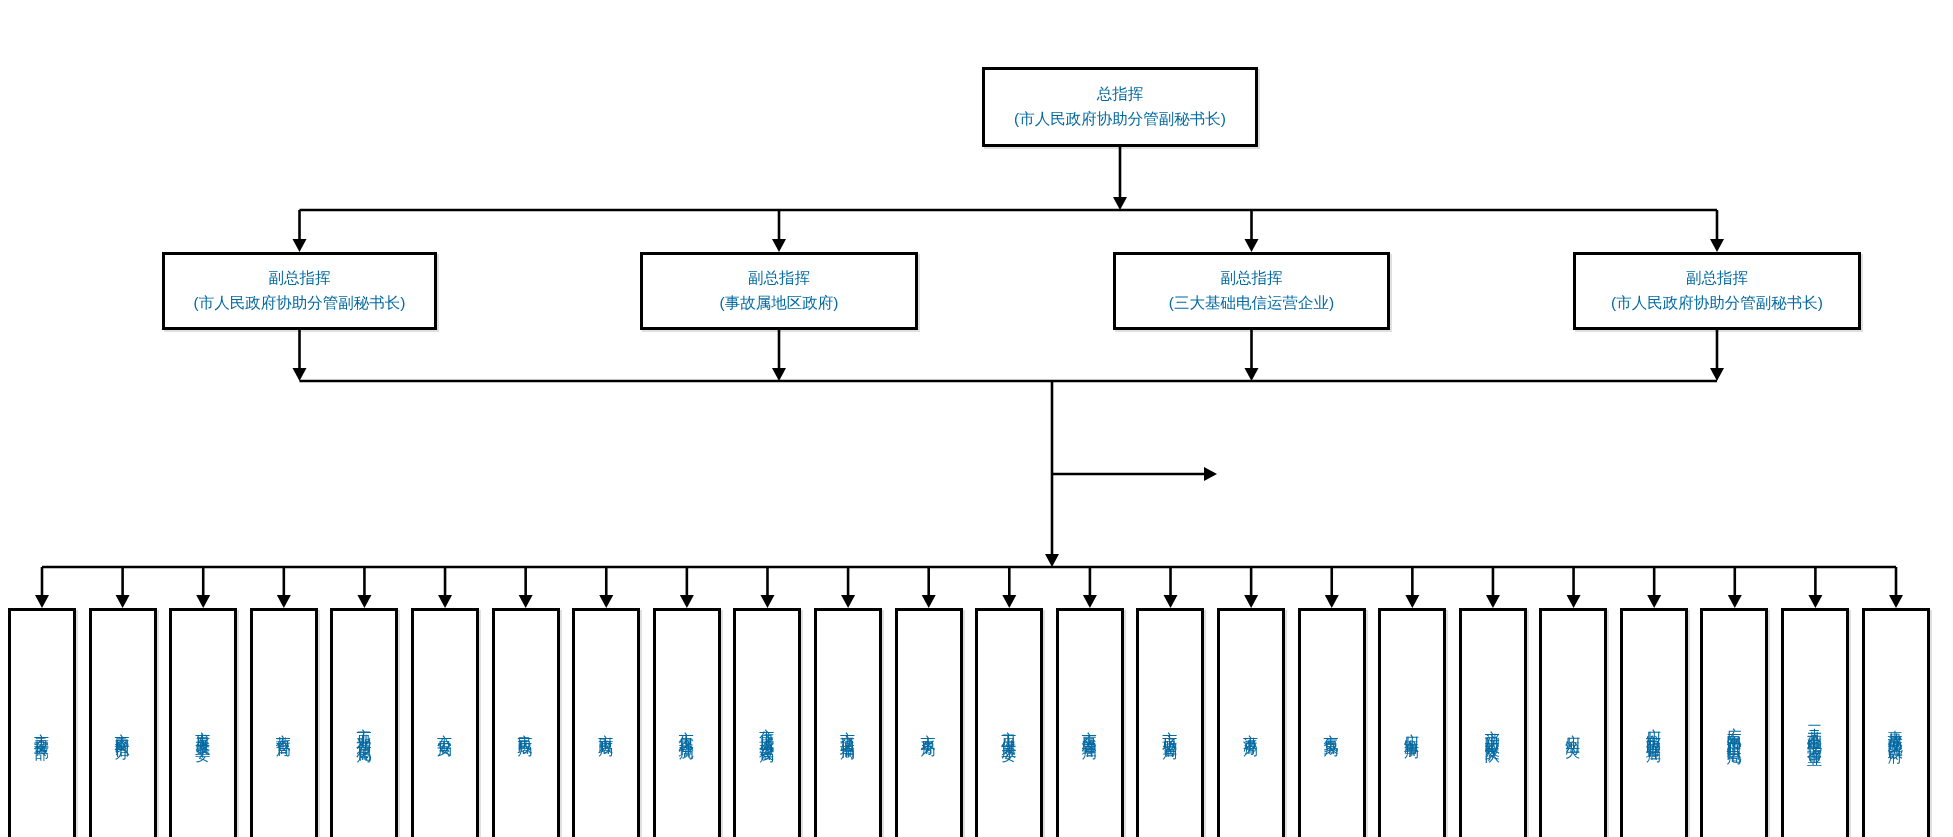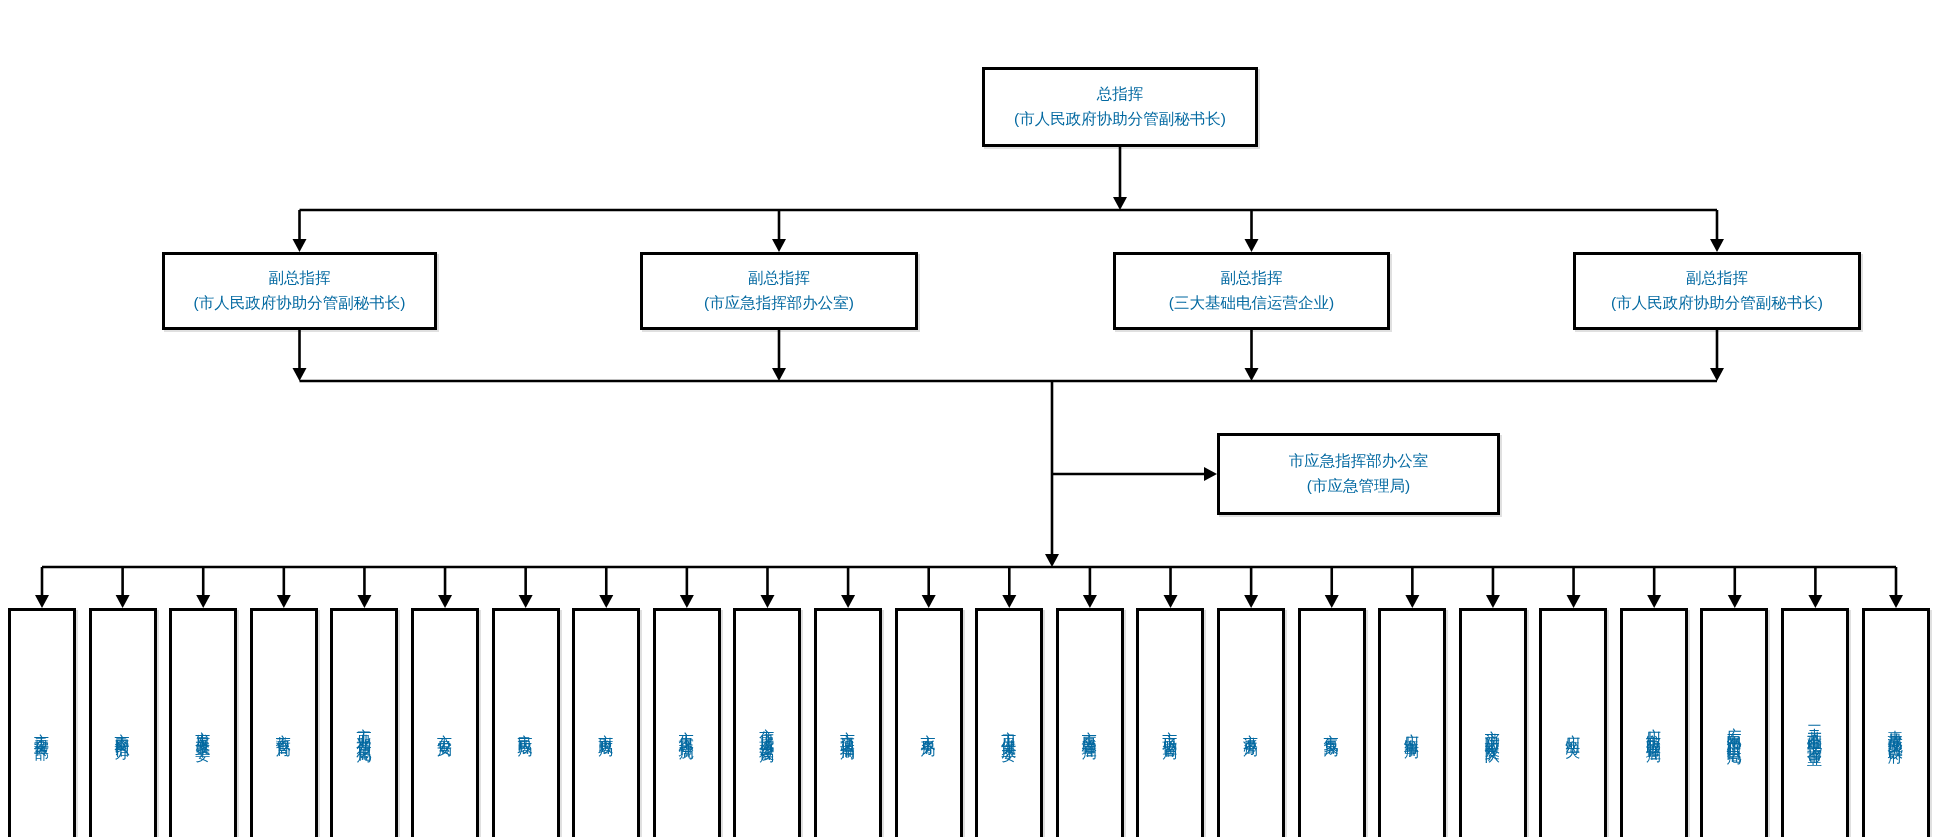--- a/index.html
+++ b/index.html
@@ -160,35 +160,31 @@
     <div>总指挥</div>
     <div>(市人民政府协助分管副秘书长)</div>
   </div>
 
   <div class="box" id="box-deputy-0">
     <div>副总指挥</div>
     <div>(市人民政府协助分管副秘书长)</div>
   </div>
   <div class="box" id="box-deputy-1">
     <div>副总指挥</div>
-    <div>(市应急指挥部办公室)</div>
+    <div>(事故属地区政府)</div>
   </div>
   <div class="box" id="box-deputy-2">
     <div>副总指挥</div>
     <div>(三大基础电信运营企业)</div>
   </div>
   <div class="box" id="box-deputy-3">
     <div>副总指挥</div>
     <div>(市人民政府协助分管副秘书长)</div>
   </div>
 
-  <div class="box" id="box-office">
-    <div>市应急指挥部办公室</div>
-    <div>(市应急管理局)</div>
-  </div>
 
   <div id="member-row">
     <div class="member">
         <span class="vtext">市委宣传部</span>
       </div>
     <div class="member">
         <span class="vtext">市委网信办</span>
       </div>
     <div class="member">
         <span class="vtext">市发展改革委</span>

